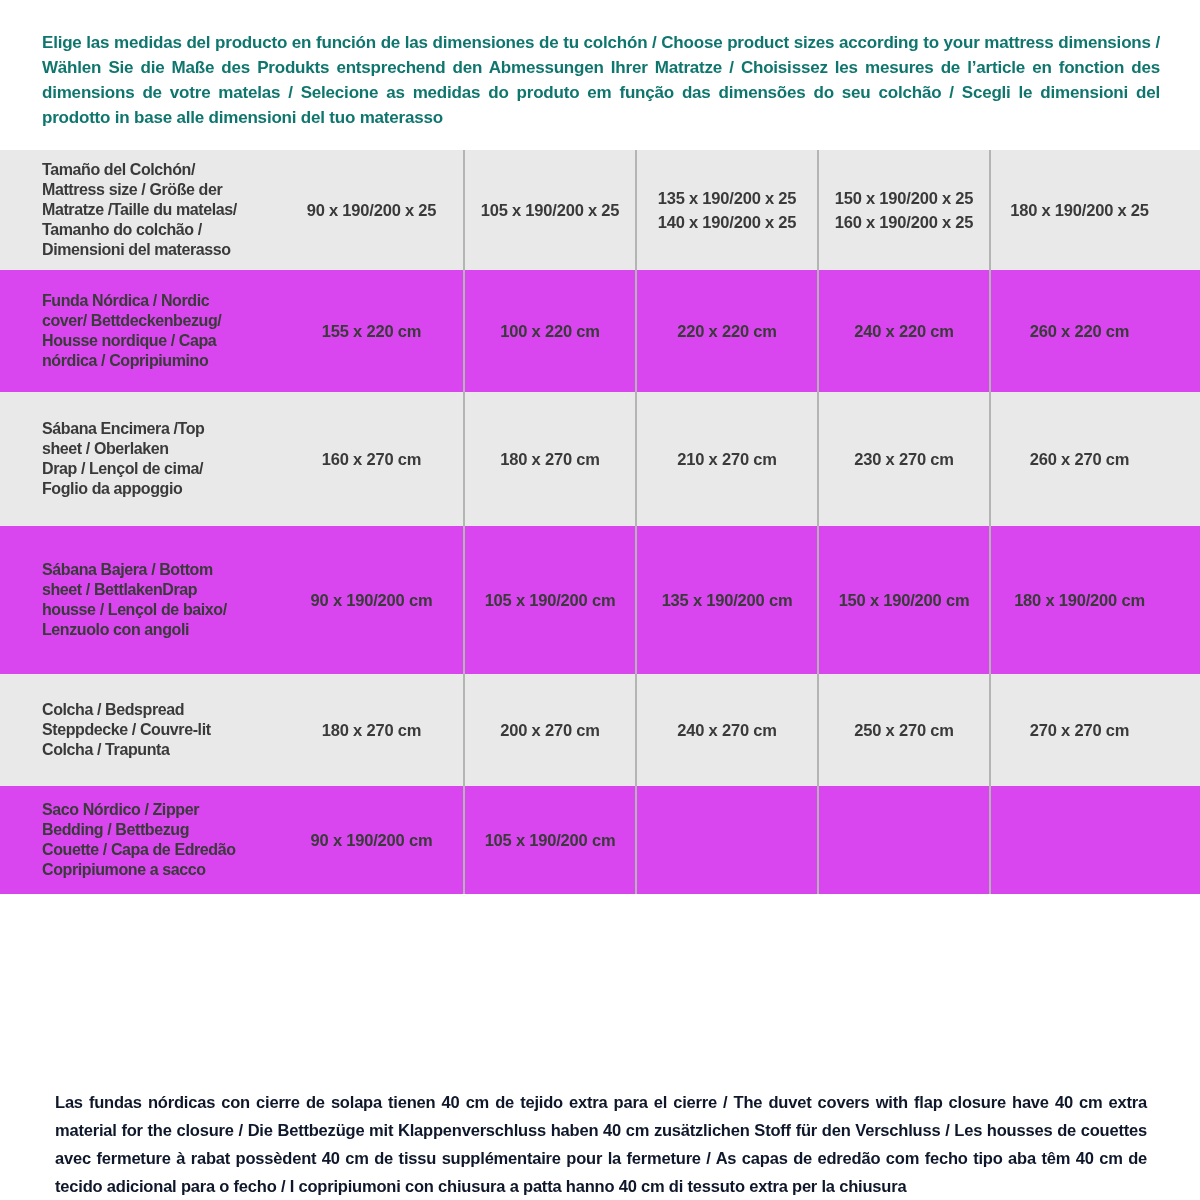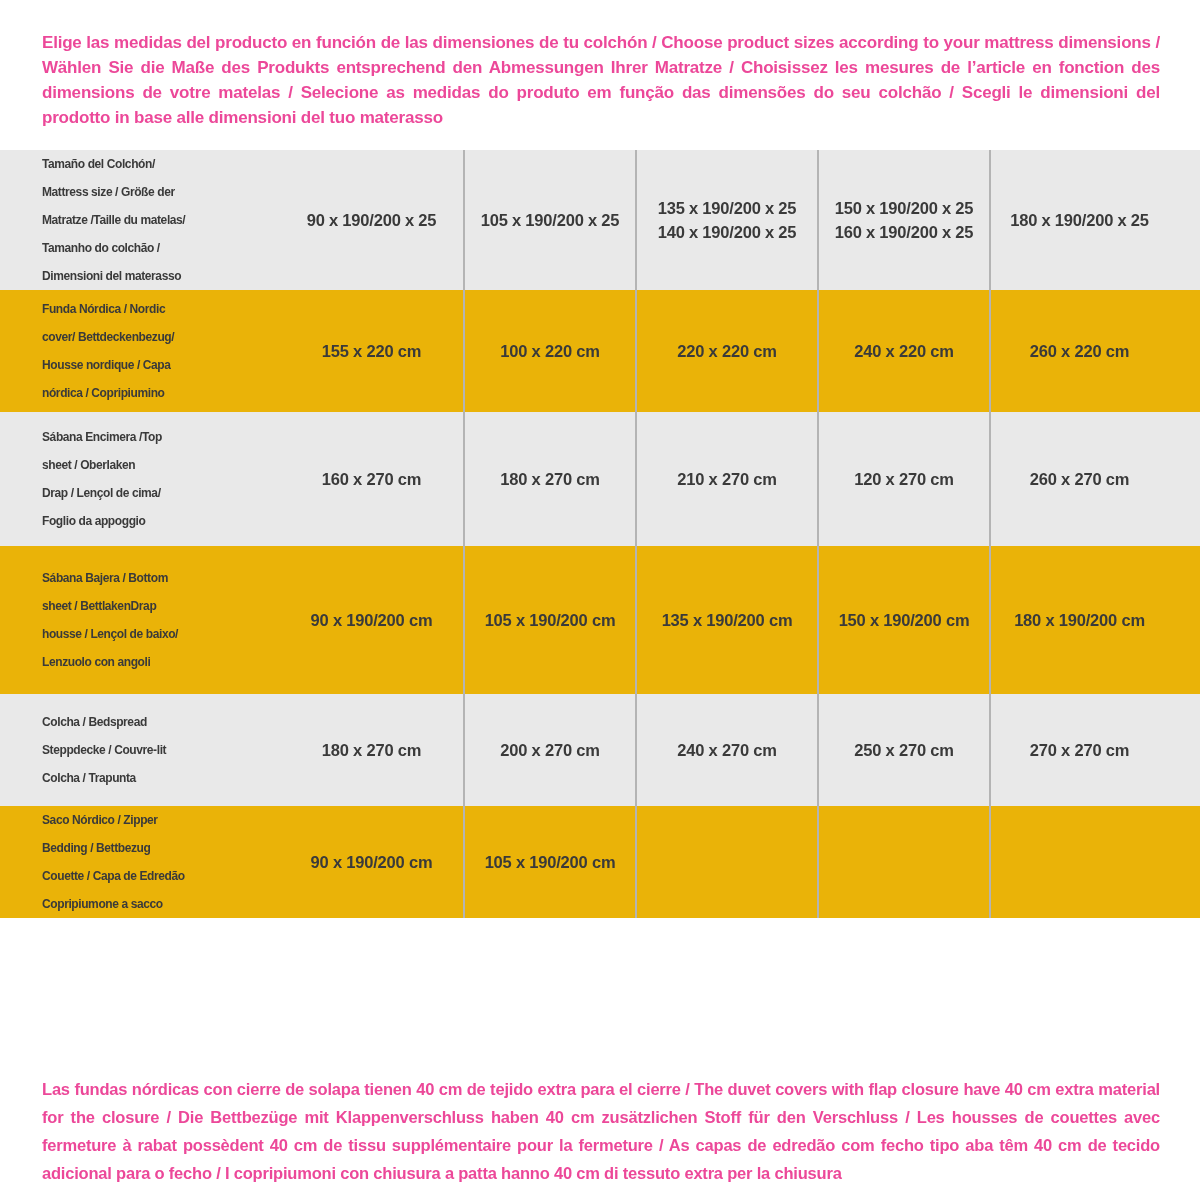--- a/index.html
+++ b/index.html
@@ -19,67 +19,67 @@
     overflow: hidden;
   }
   .intro {
     position: absolute;
     left: 42px;
     right: 40px;
     top: 30px;
     margin: 0;
     font-size: 17px;
     font-weight: bold;
-    color: #ec4899;
+    color: #0f766e;
     line-height: 25px;
     letter-spacing: -0.2px;
     text-align: justify;
   }
   .size-table {
     position: absolute;
     left: 0;
     top: 150px;
     width: 1200px;
     border-collapse: collapse;
     table-layout: fixed;
   }
   .size-table td {
     padding: 0;
     vertical-align: middle;
     font-weight: bold;
     color: #3a3a3a;
     white-space: pre-line;
   }
   .size-table tr.gray td { background: #e9e9e9; }
-  .size-table tr.white td { background: #eab308; margin-top: 25px; }
+  .size-table tr.white td { background: #d946ef; margin-top: 25px; }
   .lbl {
     text-align: left;
     padding-left: 42px !important;
     padding-right: 6px !important;
-    font-size: 12px;
-    line-height: 28px;
+    font-size: 16px;
+    line-height: 20px;
     letter-spacing: -0.4px;
   }
   .val {
     text-align: center;
     font-size: 16.5px;
     line-height: 24px;
     letter-spacing: -0.2px;
   }
   .val.sep { border-left: 2px solid #b4b4b4; }
   .val.last { padding-right: 40px !important; padding-left: 8px; }
   .footnote {
     position: absolute;
     left: 42px;
     right: 40px;
     top: 1075px;
-    margin: 0;
+    margin: 13px;
     font-size: 16.5px;
     font-weight: bold;
-    color: #ec4899;
+    color: #0f172a;
     line-height: 28px;
     letter-spacing: -0.2px;
     text-align: justify;
   }
 </style>
 </head>
 <body>
 
 <div class="page">
 
@@ -123,21 +123,21 @@
       </tr>
 
       <tr class="gray" style="height:134px">
         <td class="lbl">Sábana Encimera /Top
 sheet / Oberlaken
 Drap / Lençol de cima/
 Foglio da appoggio</td>
         <td class="val">160 x 270 cm</td>
         <td class="val sep">180 x 270 cm</td>
         <td class="val sep">210 x 270 cm</td>
-        <td class="val sep">120 x 270 cm</td>
+        <td class="val sep">230 x 270 cm</td>
         <td class="val sep last">260 x 270 cm</td>
       </tr>
 
       <tr class="white" style="height:148px">
         <td class="lbl">Sábana Bajera / Bottom
 sheet / BettlakenDrap
 housse / Lençol de baixo/
 Lenzuolo con angoli</td>
         <td class="val">90 x 190/200 cm</td>
         <td class="val sep">105 x 190/200 cm</td>

